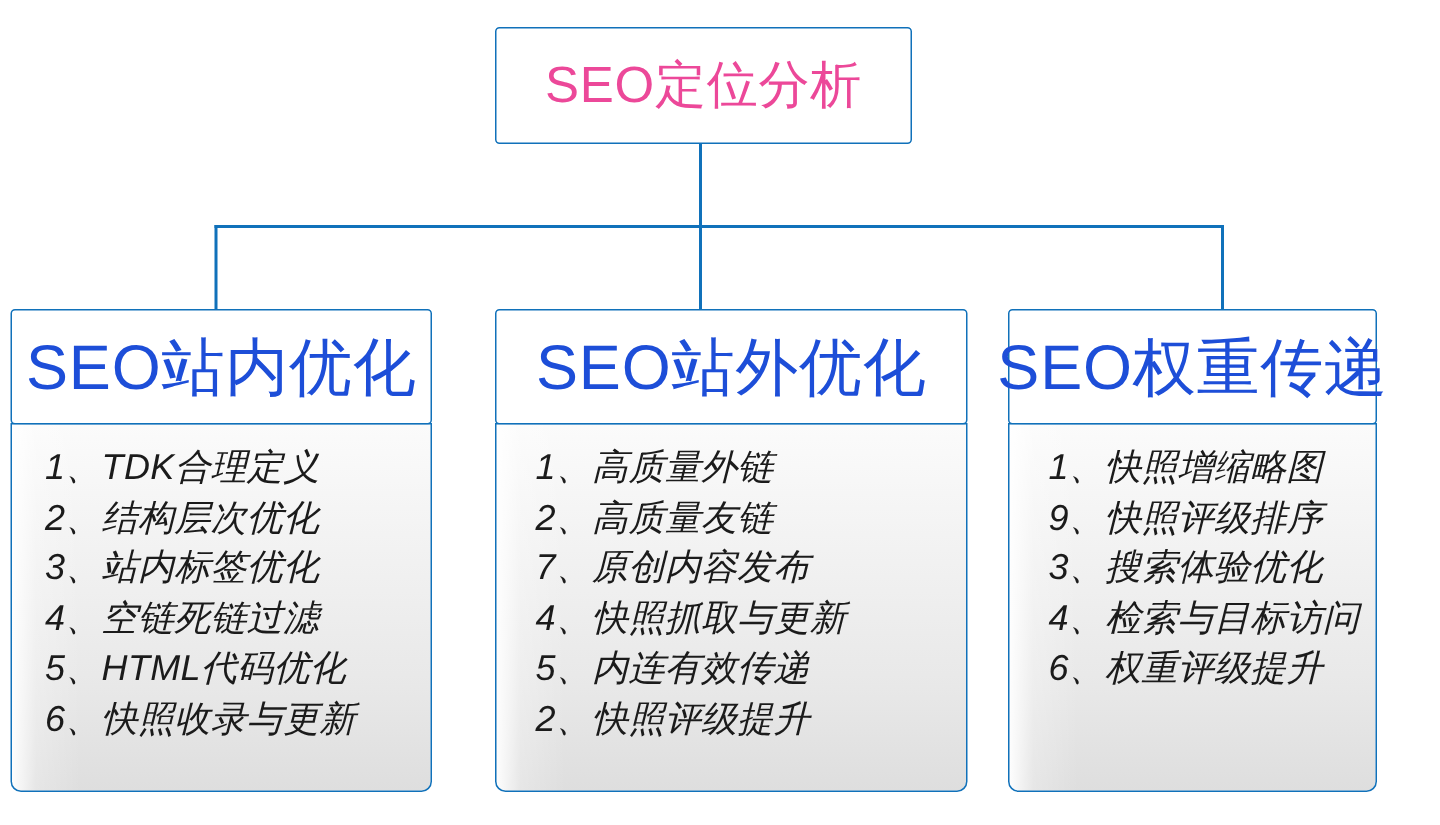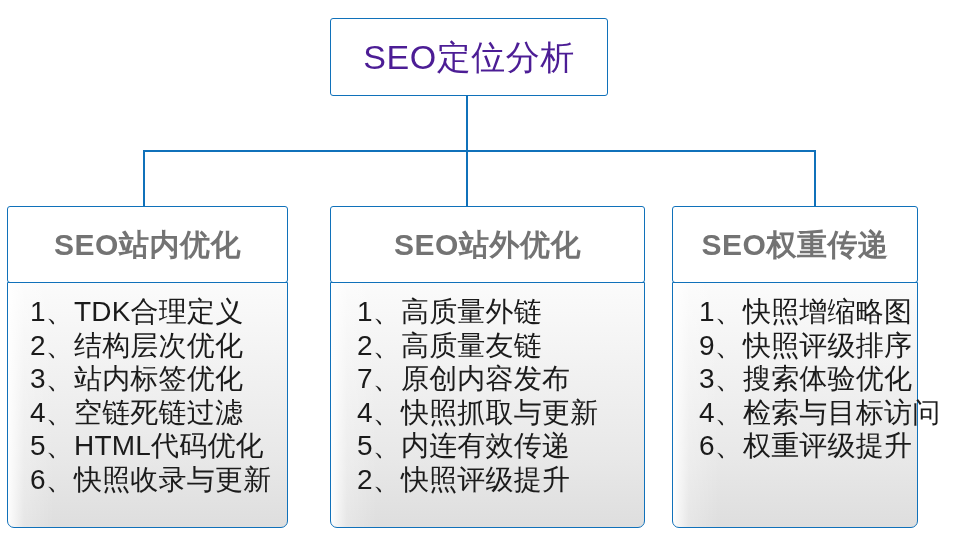--- a/index.html
+++ b/index.html
@@ -36,21 +36,21 @@
     box-sizing: border-box;
     border: 1.6px solid #1071ba;
     border-radius: 3px;
     background: #ffffff;
     display: flex;
     align-items: center;
     justify-content: center;
   }
   .root-box .label {
     font-size: 34px;
-    color: #4c1d95;
+    color: #ec4899;
     letter-spacing: 0.5px;
     line-height: 1;
     white-space: nowrap;
   }
 
   
   .column {
     position: absolute;
     top: 206px;
     height: 322px;
@@ -64,26 +64,25 @@
     width: 100%;
     height: 77px;
     border: 1.6px solid #1071ba;
     border-radius: 3px;
     background: #ffffff;
     display: flex;
     align-items: center;
     justify-content: center;
   }
   .col-header .label {
-    font-size: 30px;
-    color: #737373;
+    font-size: 42px;
+    color: #1d4ed8;
     letter-spacing: 0.5px;
     line-height: 1;
     white-space: nowrap;
-    font-weight: bold;
   }
 
   .col-body {
     box-sizing: border-box;
     position: absolute;
     top: 76px;
     left: 0;
     width: 100%;
     height: 246px;
     border: 1.6px solid #1071ba;
@@ -99,25 +98,26 @@
         #e8e8e8 72%,
         #dedede 100%);
     padding: 12px 0 0 0;
   }
   .item-list {
     list-style: none;
     margin: 0;
     padding: 0 0 0 22px;
   }
   .item-list li {
-    font-size: 28px;
+    font-size: 24px;
     line-height: 33.5px;
     color: #1b1b1b;
     white-space: nowrap;
     letter-spacing: 0.2px;
+    font-style: italic;
   }
   .col-2 .item-list, .col-3 .item-list { padding-left: 26px; }
 </style>
 </head>
 <body>
 
 <div id="canvas">
 
   <div class="root-box">
     <span class="label">SEO定位分析</span>

